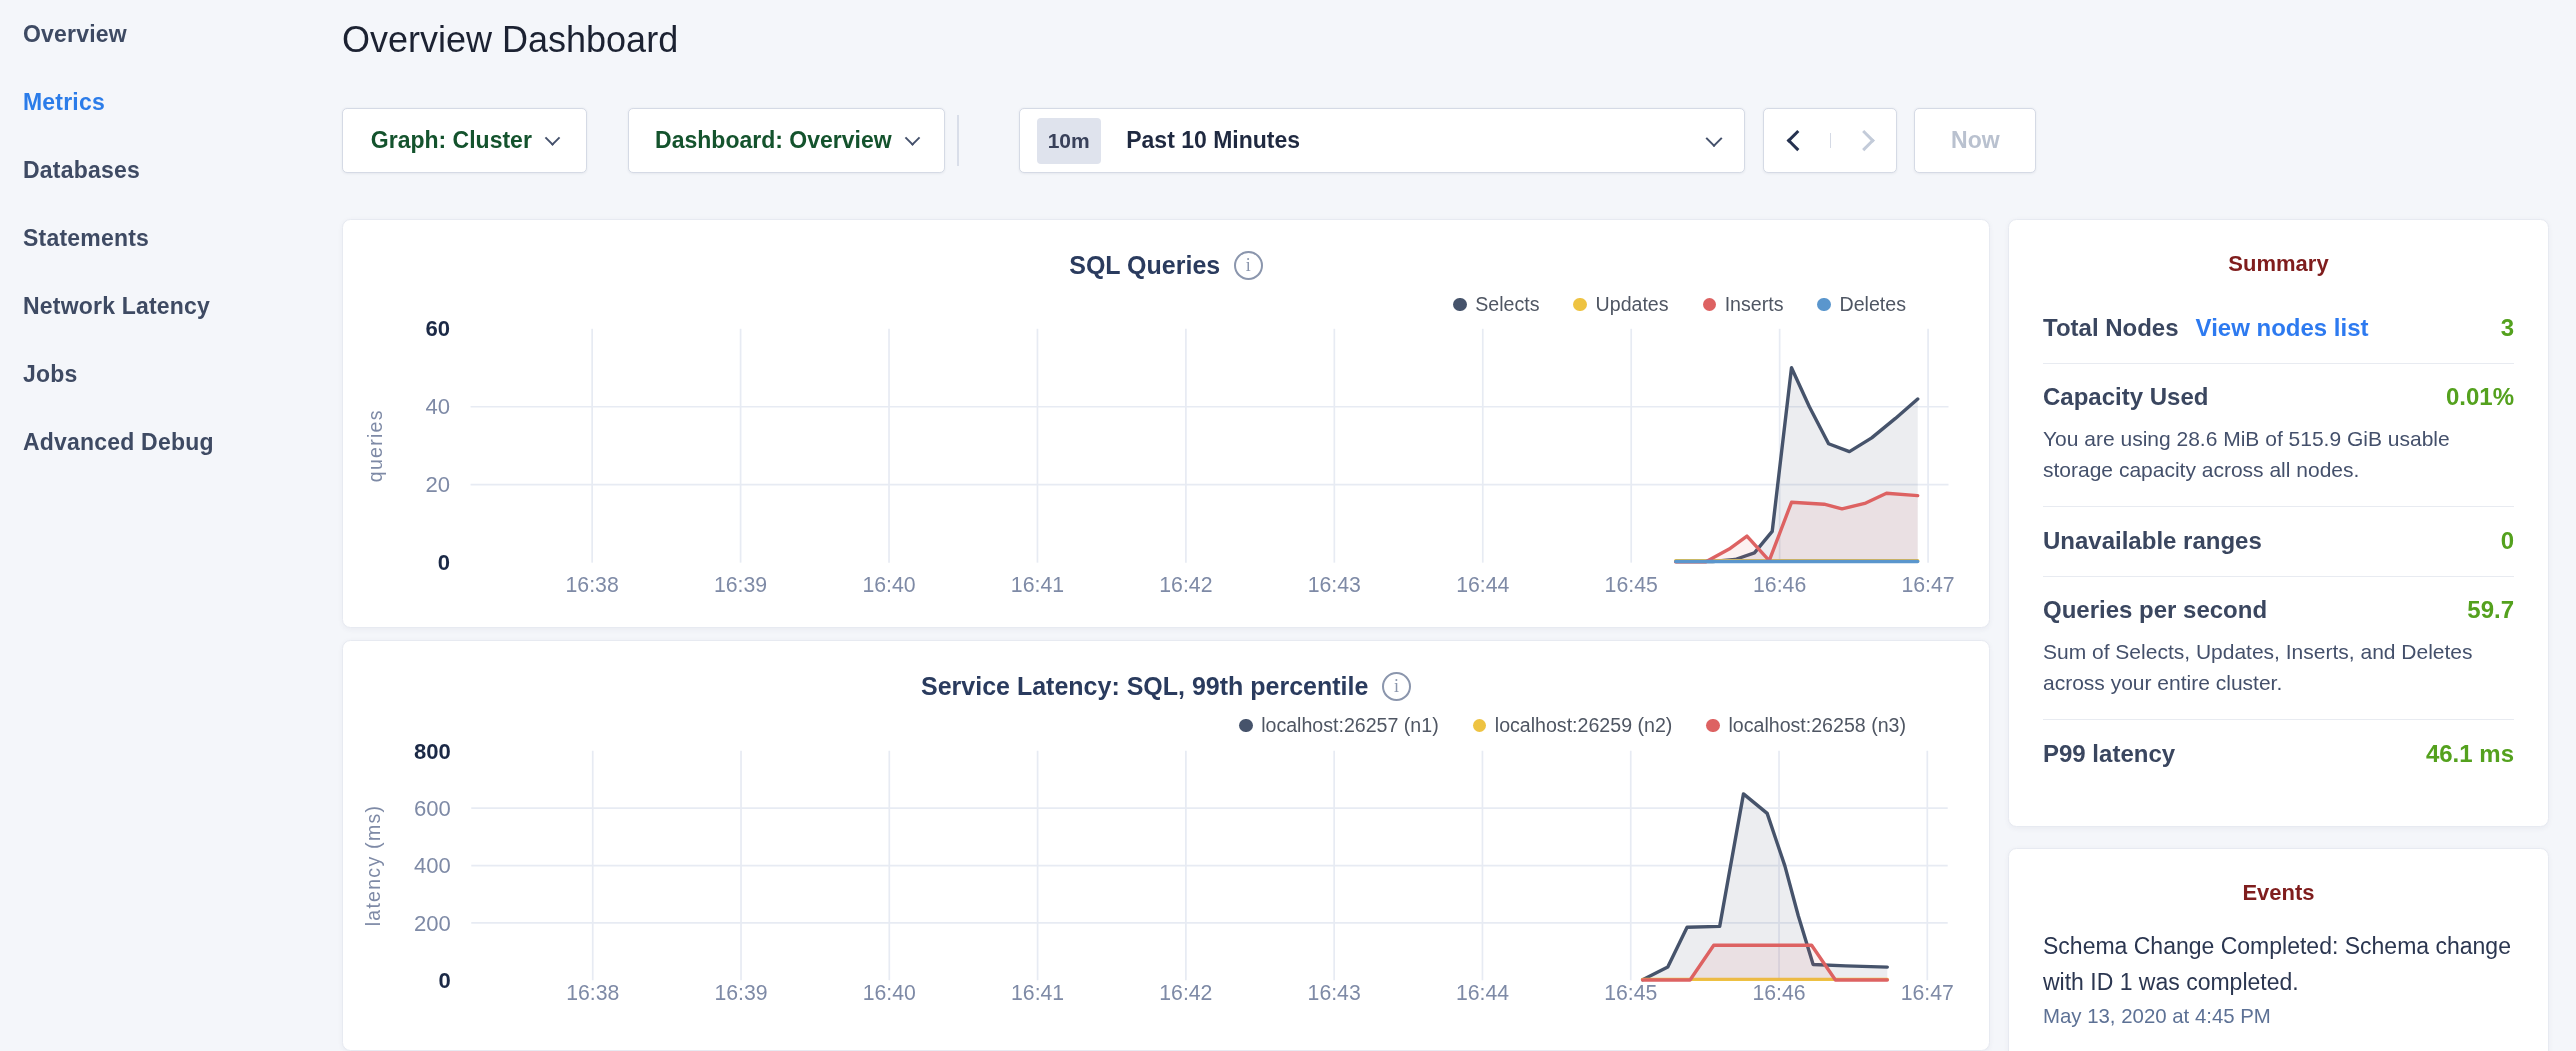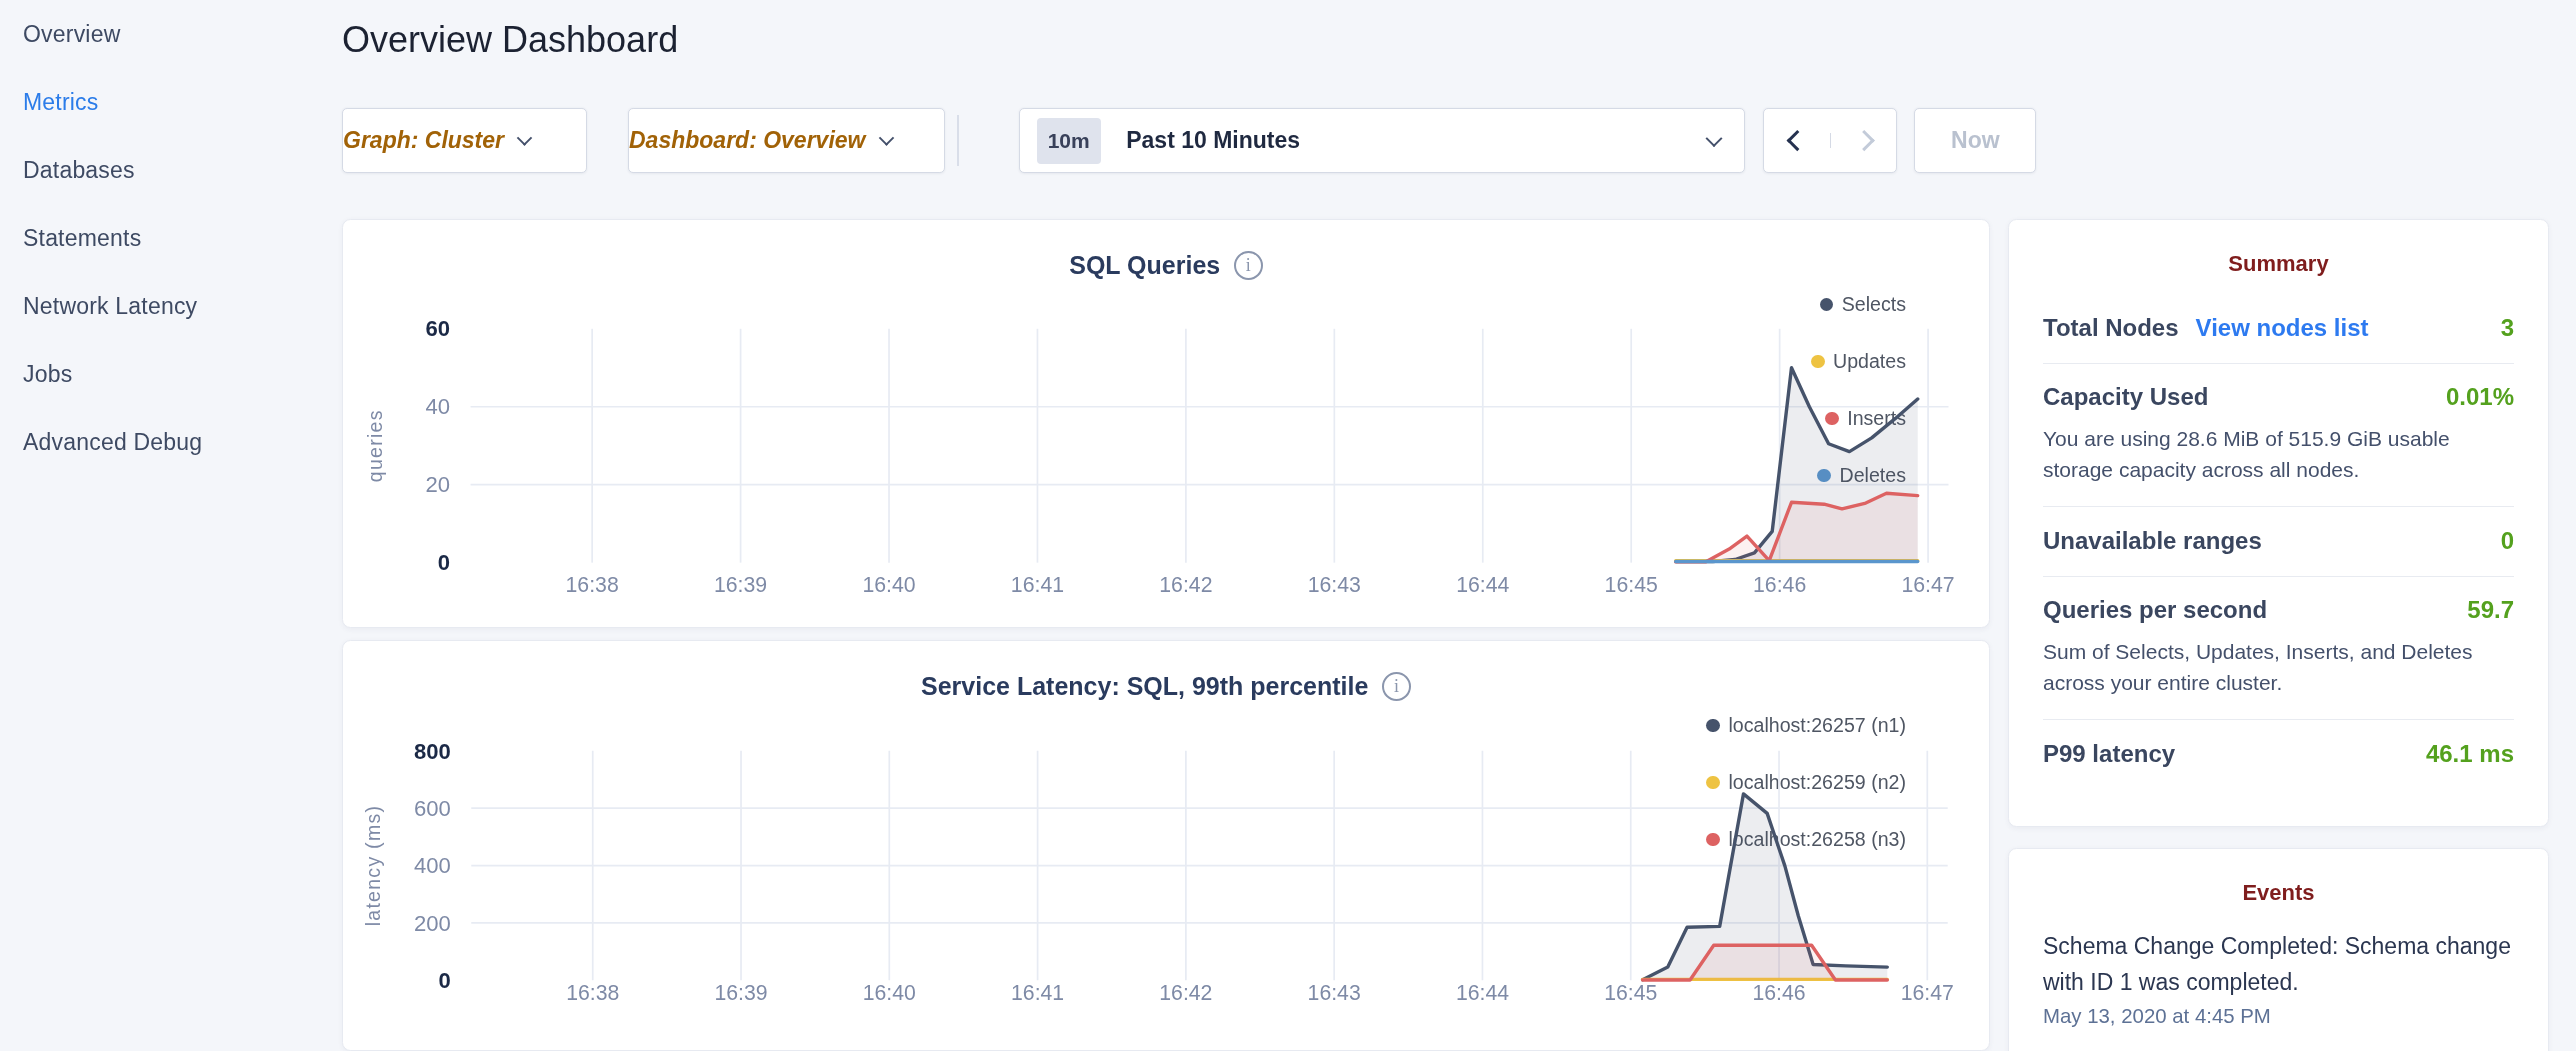--- a/index.html
+++ b/index.html
@@ -3,30 +3,30 @@
 <meta charset="utf-8">
 <style>
   * { margin:0; padding:0; box-sizing:border-box; }
   html,body { width:2576px; height:1051px; overflow:hidden; }
   body { font-family:"Liberation Sans", sans-serif; background:#f4f6fa; color:#3e4a63; }
   .page { position:relative; width:2576px; height:1051px; }
 
   
   .sidebar { position:absolute; left:0; top:0; width:340px; height:1051px; }
   .side-item { height:68px; display:flex; align-items:center; padding-left:23px;
-               font-size:23px; font-weight:400; color:#3e4a63; cursor:pointer; letter-spacing:0.2px; }
+               font-size:23px; font-weight:700; color:#3e4a63; cursor:pointer; letter-spacing:0.2px; }
   .side-item.active { color:#2b7ce9; }
 
   
   .page-title { position:absolute; left:342px; top:18.7px; font-size:36px; font-weight:500; color:#1c2232; }
   .toolbar { position:absolute; left:342px; top:108px; height:65px; display:flex; align-items:stretch; }
   .btn { background:#fff; border:1.3px solid #d5dae5; border-radius:5.1px;
          box-shadow:0 0.9px 2.6px rgba(40,55,90,.07); display:flex; align-items:center; cursor:pointer;
          font-family:"Liberation Sans", sans-serif; }
-  .dd { font-size:23px; font-weight:700; color:#a16207;font-style:italic; }
+  .dd { justify-content:center; font-size:23px; font-weight:700; color:#14532d; }
   .dd-graph { width:245px; }
   .dd-dash { width:317px; margin-left:41px; }
   .chev-down { width:11px; height:11px; border-right:2.6px solid #44506b; border-bottom:2.6px solid #44506b;
                transform:rotate(45deg) translate(-1.7px,-1.7px); margin-left:15.3px; flex:none; }
   .vdiv { width:1.7px; background:#d9dee9; margin:6.8px 0 6.8px 12px; }
   .timesel { width:726px; margin-left:60px; padding:0 24px 0 17px; }
   .time-badge { background:#dfe3ed; color:#39415a; font-weight:700; font-size:21px;
                 border-radius:4px; padding:11px 11px; flex:none; }
   .time-label { font-size:23px; font-weight:700; color:#1f2940; margin-left:25.5px; }
   .timesel .chev-down { margin-left:auto; width:12px; height:12px; border-width:2.1px; }
@@ -45,21 +45,21 @@
           box-shadow:0 1.7px 5.1px rgba(50,65,100,.05); overflow:hidden; }
   .chart-card-1 { left:342px; top:219px; width:1648px; height:409px; }
   .chart-card-2 { left:342px; top:640px; width:1648px; height:411px; }
   .chart-head { position:absolute; left:0; right:0; top:31px; display:flex; align-items:center;
                 justify-content:center; gap:13.6px; }
   .chart-title { font-size:25px; font-weight:700; color:#2a3b5e; }
   .info-icon { width:29px; height:29px; border:2.1px solid #8b96ad; border-radius:50%; color:#8b96ad;
                display:flex; align-items:center; justify-content:center; font-size:18px;
                font-family:"Liberation Serif", serif; flex:none; }
   .info-icon::after { content:"i"; }
-  .chart-legend { position:absolute; right:83px; top:73px; display:flex; gap:34px; align-items:flex-end;flex-direction:column; }
+  .chart-legend { position:absolute; right:83px; top:73px; display:flex; gap:34px; align-items:flex-start; }
   .legend-item { display:flex; align-items:center; gap:8.5px; font-size:19.6px; color:#4f5663; }
   .legend-dot { width:13.6px; height:13.6px; border-radius:50%; flex:none; }
   .chart-svg { position:absolute; left:0; }
   .chart-card-1 .chart-svg { top:62px; }
   .chart-card-2 .chart-svg { top:64px; }
   svg text { font-family:"Liberation Sans", sans-serif; }
 
   
   .summary-card { left:2008px; top:219px; width:541px; height:608px; padding:0 34px; }
   .events-card { left:2008px; top:848px; width:541px; height:255px; padding:0 34px; }

